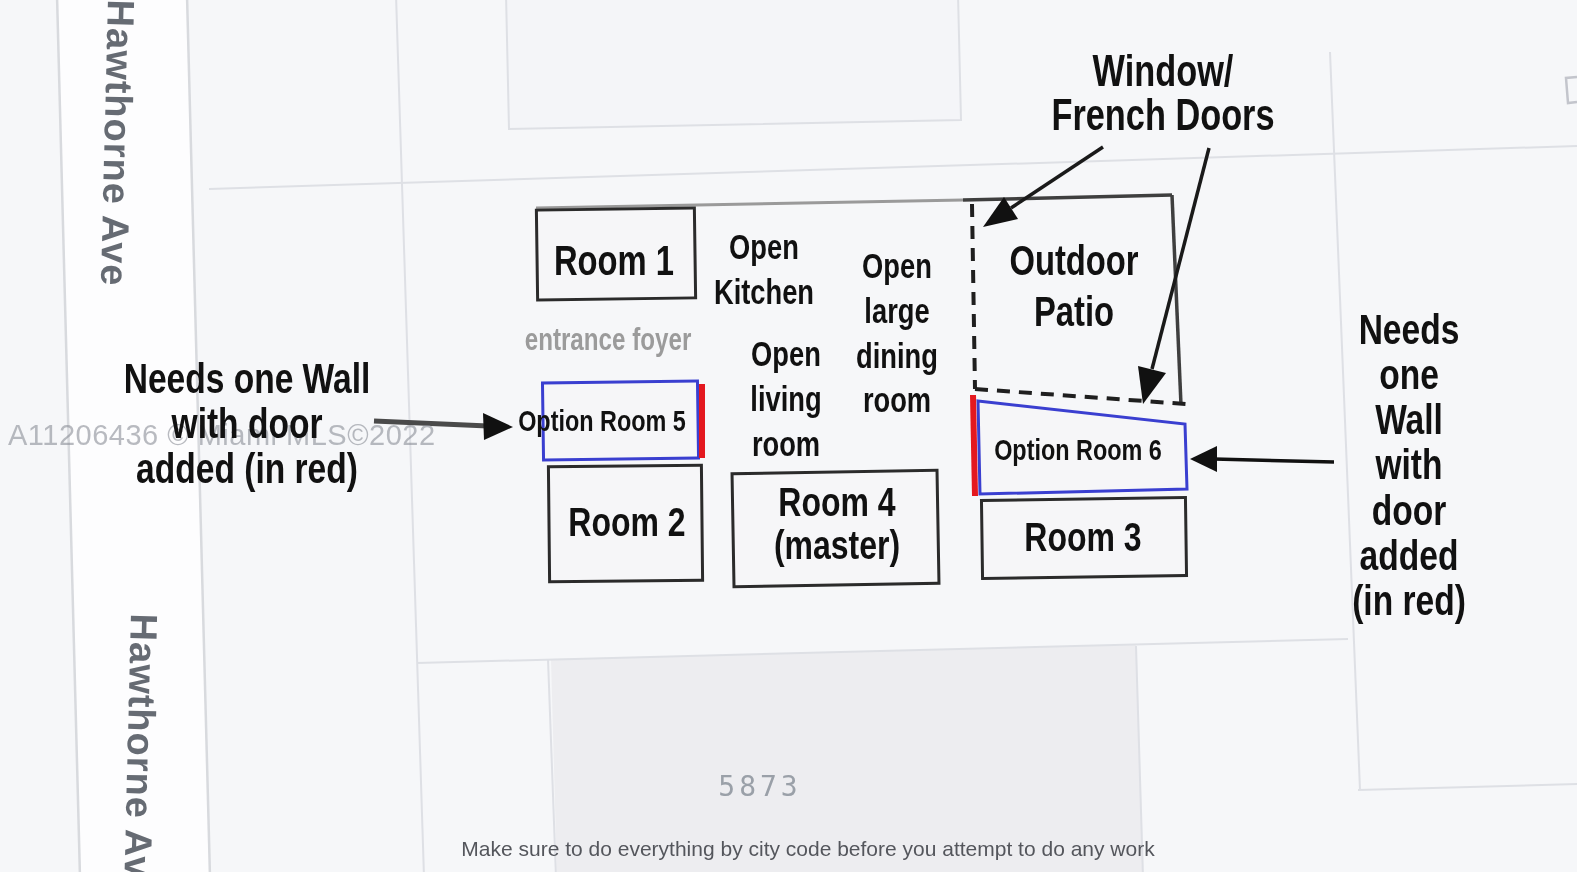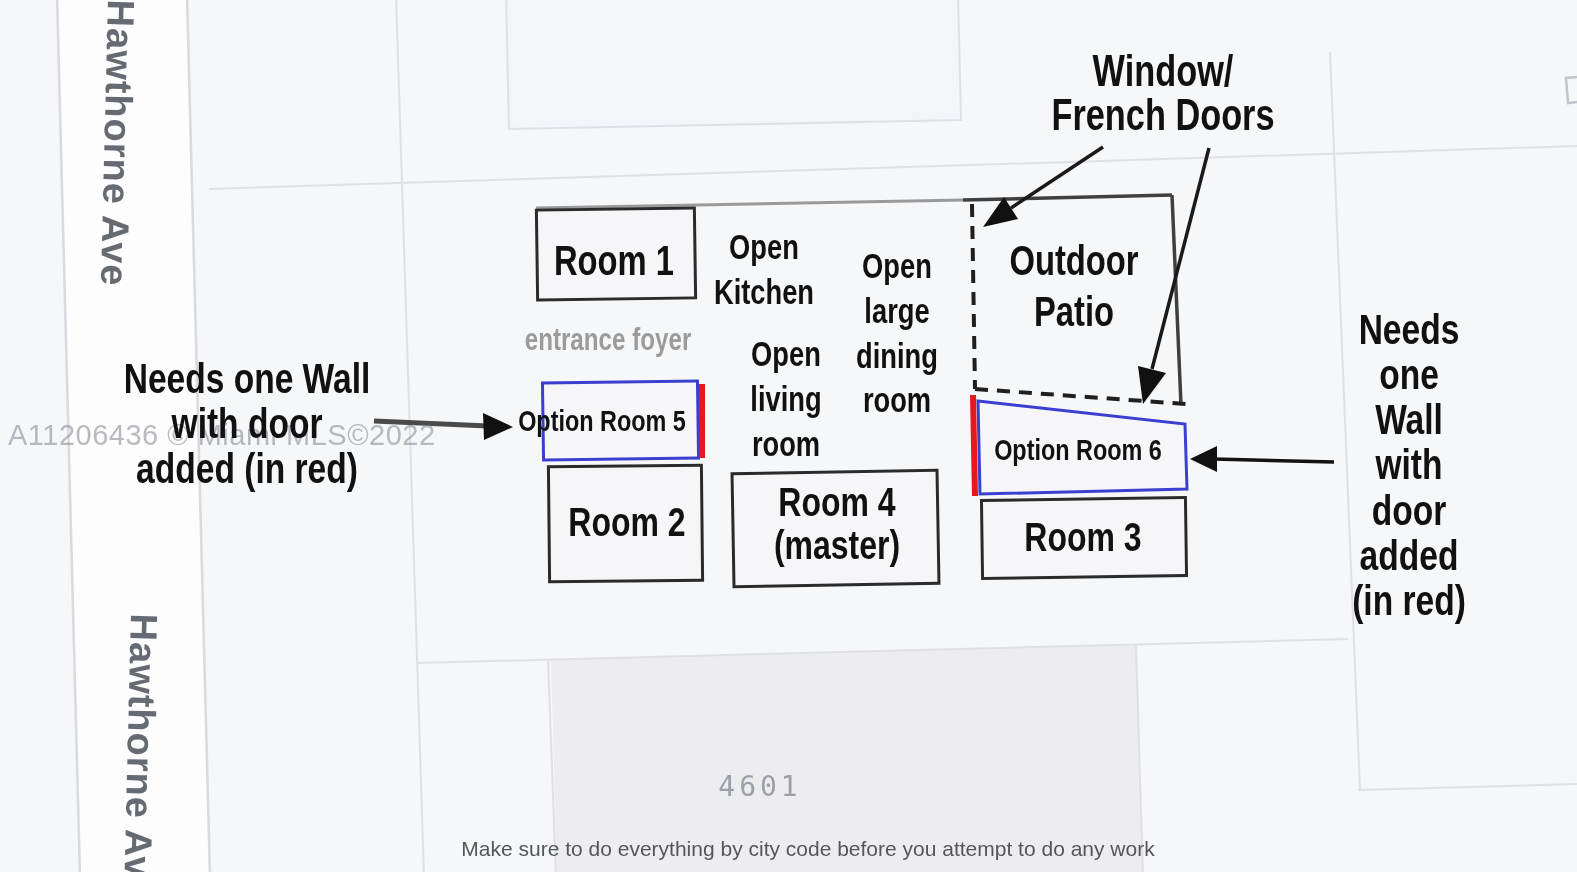--- a/index.html
+++ b/index.html
@@ -123,16 +123,16 @@
 
   <div class="lbl fs44" style="left:1163px;top:93px;">Window/
 French Doors</div>
   <div class="lbl fs43" style="left:247px;top:424px;">Needs one Wall
 with door
 added (in red)</div>
   <div class="lbl fs43" style="left:1409px;top:465px;">Needs one Wall
 with door
 added (in red)</div>
 
-  <div class="parcel-num" style="left:760px;top:786px;">4601</div>
+  <div class="parcel-num" style="left:760px;top:786px;">5873</div>
   <div class="city-note" style="left:808px;top:849px;">Make sure to do everything by city code before you attempt to do any work</div>
 
 </div>
 
 </body></html>

